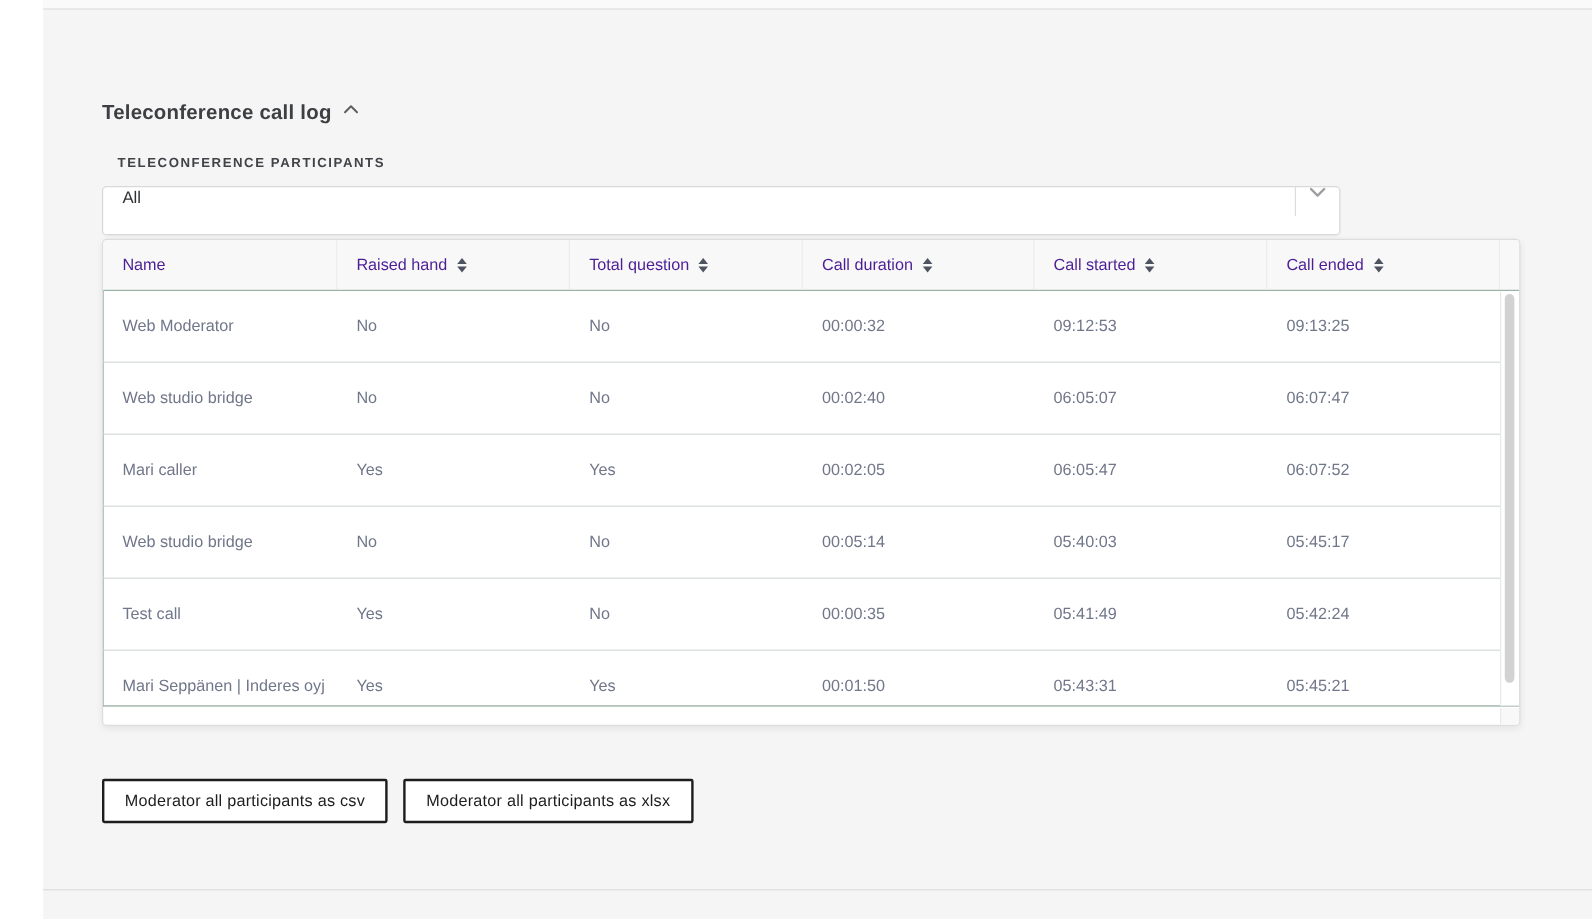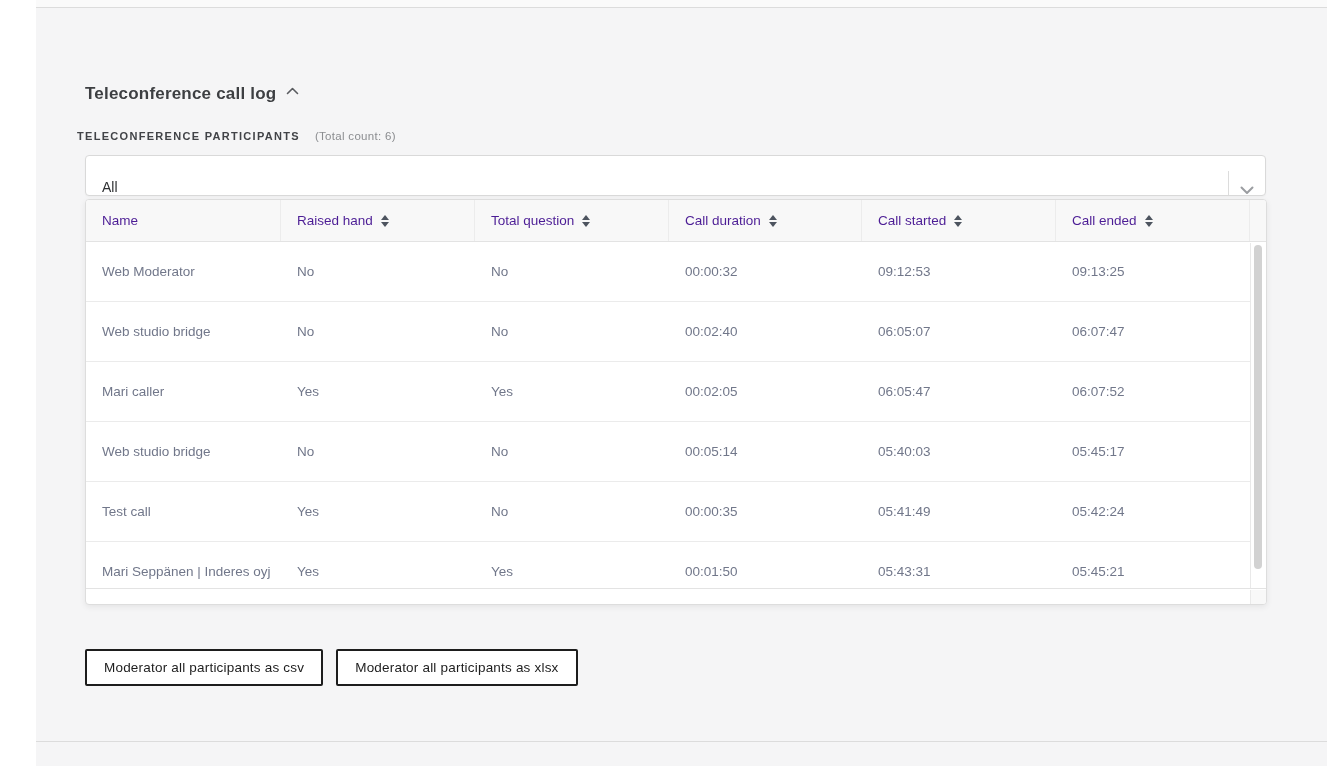--- a/index.html
+++ b/index.html
@@ -12,27 +12,27 @@
   .panel-top-strip { position:absolute; left:0; top:0; width:100%; height:8px;
                      background:#fafafa; border-bottom:1px solid #dcdcdc; }
   .panel-bottom-line { position:absolute; left:0; top:741px; width:100%; height:0;
                        border-top:1px solid #dcdcdc; }
 
   .section-title { position:absolute; left:49px; top:72px; display:flex; align-items:flex-start; gap:10px;margin-top:12px; }
   .section-title h2 { font-size:17px; font-weight:700; color:#3d3f42; letter-spacing:.2px; }
   .caret-up { width:13px; height:8px; margin-top:3px; cursor:pointer; }
   .caret-up svg { display:block; }
 
-  .participants-label-row { position:absolute; left:41px; top:130px; display:flex; align-items:baseline; gap:15px; }
+  .participants-label-row { position:absolute; left:62px; top:130px; display:flex; align-items:baseline; gap:15px;flex-direction:column; }
   .participants-label { font-size:11px; font-weight:600; letter-spacing:1.3px; color:#414347; }
   .total-count { font-size:11.5px; color:#8b8d90; letter-spacing:.3px; }
 
-  .filter-select { position:absolute; left:49px; top:155px; width:1181px; height:41px;
+  .filter-select { position:absolute; left:49px; top:155px; width:1032px; height:41px;
                    background:#ffffff; border:1px solid #d9d9d9; border-radius:4px;
-                   display:flex; align-items:flex-end; cursor:pointer;
+                   display:flex; align-items:flex-start; cursor:pointer;
                    box-shadow:0 1px 2px rgba(0,0,0,0.03); }
   .filter-value { font-size:14px; color:#2f3133; padding-left:16px; flex:1; }
   .filter-divider { width:1px; height:24px; background:#dcdcdc; }
   .filter-chevron { width:36px; display:flex; align-items:center; justify-content:center; }
 
   .table-card { position:absolute; left:49px; top:199px; width:1182px; height:406px;
                 background:#ffffff; border:1px solid #dddddd; border-radius:4px;
                 box-shadow:0 2px 6px rgba(0,0,0,0.07); overflow:hidden; }
 
   .thead { display:flex; height:42px; background:#f8f8f8; border-bottom:1px solid #e3e3e3; }

